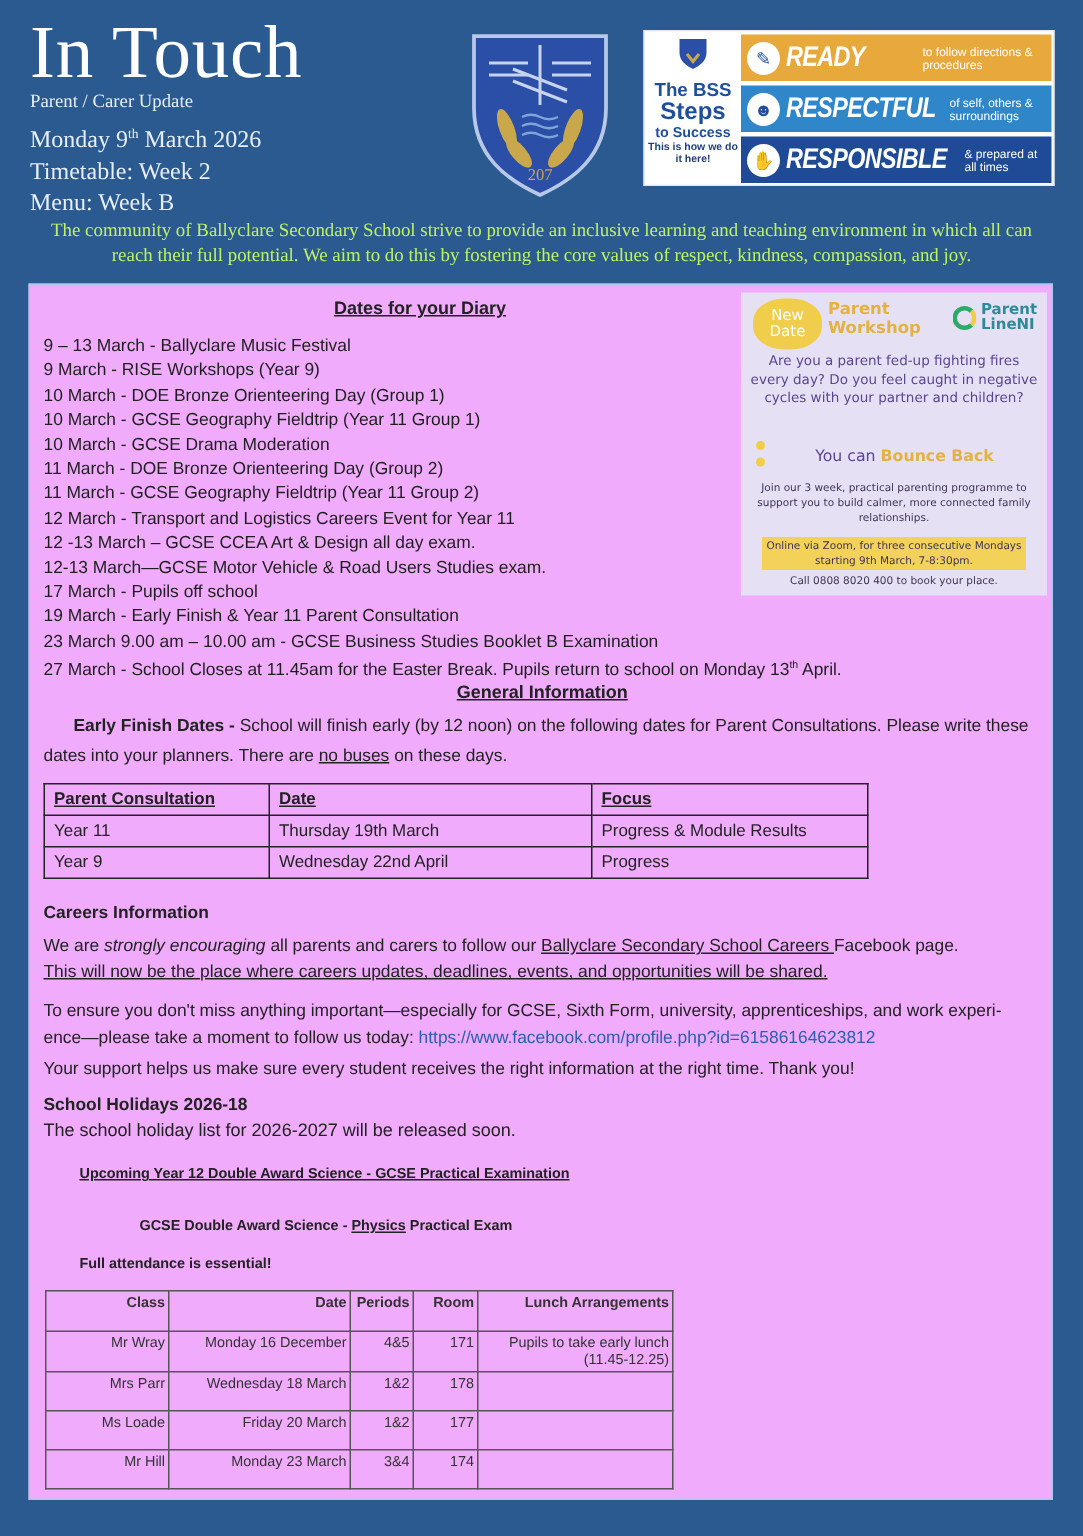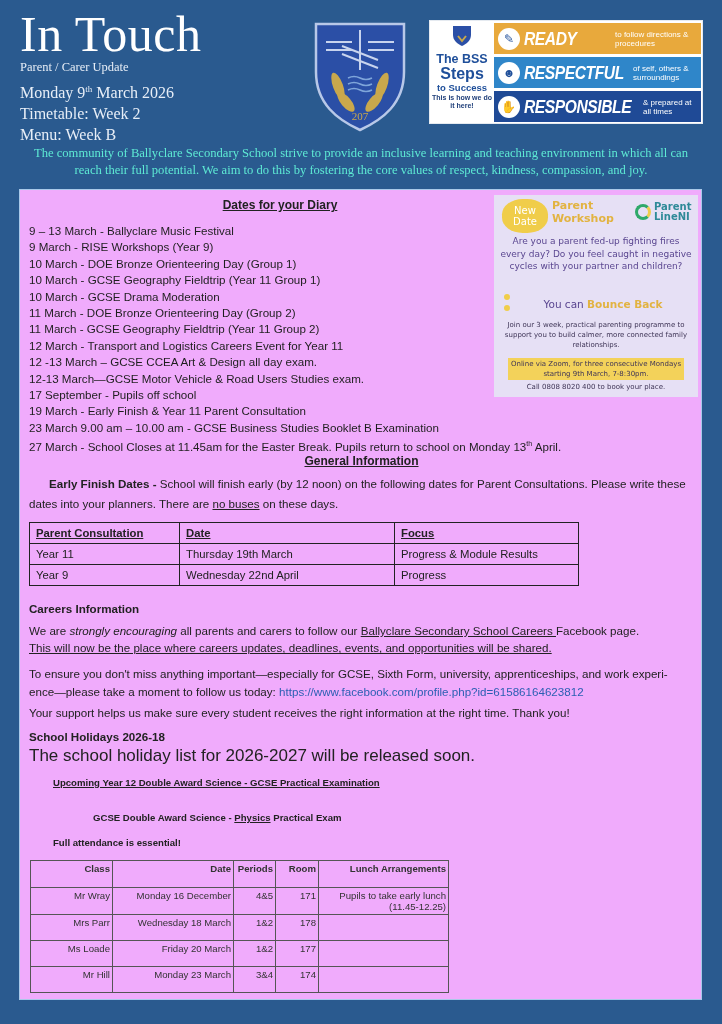--- a/index.html
+++ b/index.html
@@ -23,21 +23,21 @@
   .steps .left .l3 { font-size: 9.5px; line-height: 11px; }
   .steps .left .l4 { font-size: 7px; line-height: 8px; color: #1f3f7a; margin-top: 1px; }
   .steps .bar { position: absolute; left: 64px; width: 207px; height: 31px; color: #fff; display: flex; align-items: center; }
   .steps .bar .ico { width: 22px; height: 22px; border-radius: 50%; background: #fff; margin: 0 4px 0 4px; display: flex; align-items: center; justify-content: center; font-size: 12px; color: #1f4f9a; flex-shrink: 0; }
   .steps .bar .word { font-weight: bold; font-style: italic; font-size: 19px; letter-spacing: -0.5px; transform: scaleX(0.82); transform-origin: left center; white-space: nowrap; }
   .steps .bar .note { position: absolute; right: 4px; font-size: 8px; line-height: 9px; color: #fff; text-align: left; }
   .bar-ready { top: 2px; background: #e8a93c; }
   .bar-resp { top: 36px; background: #2f86c9; }
   .bar-respons { top: 70px; background: #1f4a96; }
 
-  .mission { position: absolute; left: 0; width: 722px; top: 145px; text-align: center; color: #5eead4; font-family: "Liberation Serif", "DejaVu Serif", serif; font-size: 12.6px; line-height: 17px; padding: 0 28px; }
+  .mission { position: absolute; left: 0; width: 722px; top: 145px; text-align: center; color: #bef264; font-family: "Liberation Serif", "DejaVu Serif", serif; font-size: 12.6px; line-height: 17px; padding: 0 28px; }
 
   
   .panel { position: absolute; left: 19px; top: 189px; width: 683px; height: 811px; background: #f0abfc; border: 1px solid #a9c9e9; }
 
   .diary-title { position: absolute; left: 0; width: 520px; top: 8px; text-align: center; font-weight: bold; font-size: 12px; text-decoration: underline; }
   .diary { position: absolute; left: 9px; top: 33px; width: 640px; font-size: 11.6px; line-height: 16.4px; color: #1e1e1e; }
   .diary li { list-style: none; white-space: nowrap; }
   .diary sup { font-size: 7px; }
 
   .workshop { position: absolute; left: 474px; top: 5px; width: 204px; height: 202px; background: #e6e0f5; font-family: "DejaVu Sans", sans-serif; color: #5a4690; text-align: center; }
@@ -62,21 +62,21 @@
   table.pc { position: absolute; left: 9px; top: 332px; width: 550px; border-collapse: collapse; font-size: 11.3px; }
   table.pc td, table.pc th { border: 1.4px solid #222; padding: 2px 6px; text-align: left; height: 21px; }
   table.pc th { font-weight: bold; text-decoration: underline; }
 
   .careers-h { position: absolute; left: 9px; top: 412px; font-weight: bold; font-size: 11.6px; }
   .careers-p1 { position: absolute; left: 9px; top: 432px; width: 660px; font-size: 11.6px; line-height: 17px; }
   .careers-p2 { position: absolute; left: 9px; top: 475px; width: 660px; font-size: 11.6px; line-height: 18px; }
   .careers-p3 { position: absolute; left: 9px; top: 516px; width: 660px; font-size: 11.6px; }
   .link { color: #2b5fb3; }
   .hol-h { position: absolute; left: 9px; top: 540px; font-weight: bold; font-size: 11.6px; }
-  .hol-p { position: absolute; left: 9px; top: 556px; font-size: 17px; }
+  .hol-p { position: absolute; left: 9px; top: 556px; font-size: 12px; }
 
   .sci { font-family: "Liberation Sans", sans-serif; font-weight: bold; font-size: 9.6px; color: #222; position: absolute; left: 33px; }
   .sci1 { top: 587px; text-decoration: underline; }
   .sci2 { top: 622px; margin-left: 40px; }
   .sci3 { top: 647px; }
 
   table.sc { position: absolute; left: 10px; top: 670px; width: 419px; border-collapse: collapse; font-size: 9.6px; color: #333; }
   table.sc td, table.sc th { border: 1px solid #555; padding: 2px 2px; vertical-align: top; text-align: right; height: 26px; }
   table.sc th { font-weight: bold; height: 27px; }
 </style>
@@ -151,21 +151,21 @@
     <li>9 – 13 March - Ballyclare Music Festival</li>
     <li>9 March - RISE Workshops (Year 9)</li>
     <li>10 March - DOE Bronze Orienteering Day (Group 1)</li>
     <li>10 March - GCSE Geography Fieldtrip (Year 11 Group 1)</li>
     <li>10 March - GCSE Drama Moderation</li>
     <li>11 March - DOE Bronze Orienteering Day (Group 2)</li>
     <li>11 March - GCSE Geography Fieldtrip (Year 11 Group 2)</li>
     <li>12 March - Transport and Logistics Careers Event for Year 11</li>
     <li>12 -13 March – GCSE CCEA Art &amp; Design all day exam.</li>
     <li>12-13 March—GCSE Motor Vehicle &amp; Road Users Studies exam.</li>
-    <li>17 September - Pupils off school</li>
+    <li>17 March - Pupils off school</li>
     <li>19 March - Early Finish &amp; Year 11 Parent Consultation</li>
     <li>23 March 9.00 am – 10.00 am - GCSE Business Studies Booklet B Examination</li>
     <li><span>27 March - School Closes at 11.45am for the Easter Break.  Pupils return to school on Monday 13</span><sup>th</sup><span> April.</span></li>
   </ul>
 
   <div class="workshop">
     <div class="badge">New Date</div>
     <div class="wt" style="width:60px">Parent Workshop</div>
     <div class="logo">
         <span class="ring"></span>

